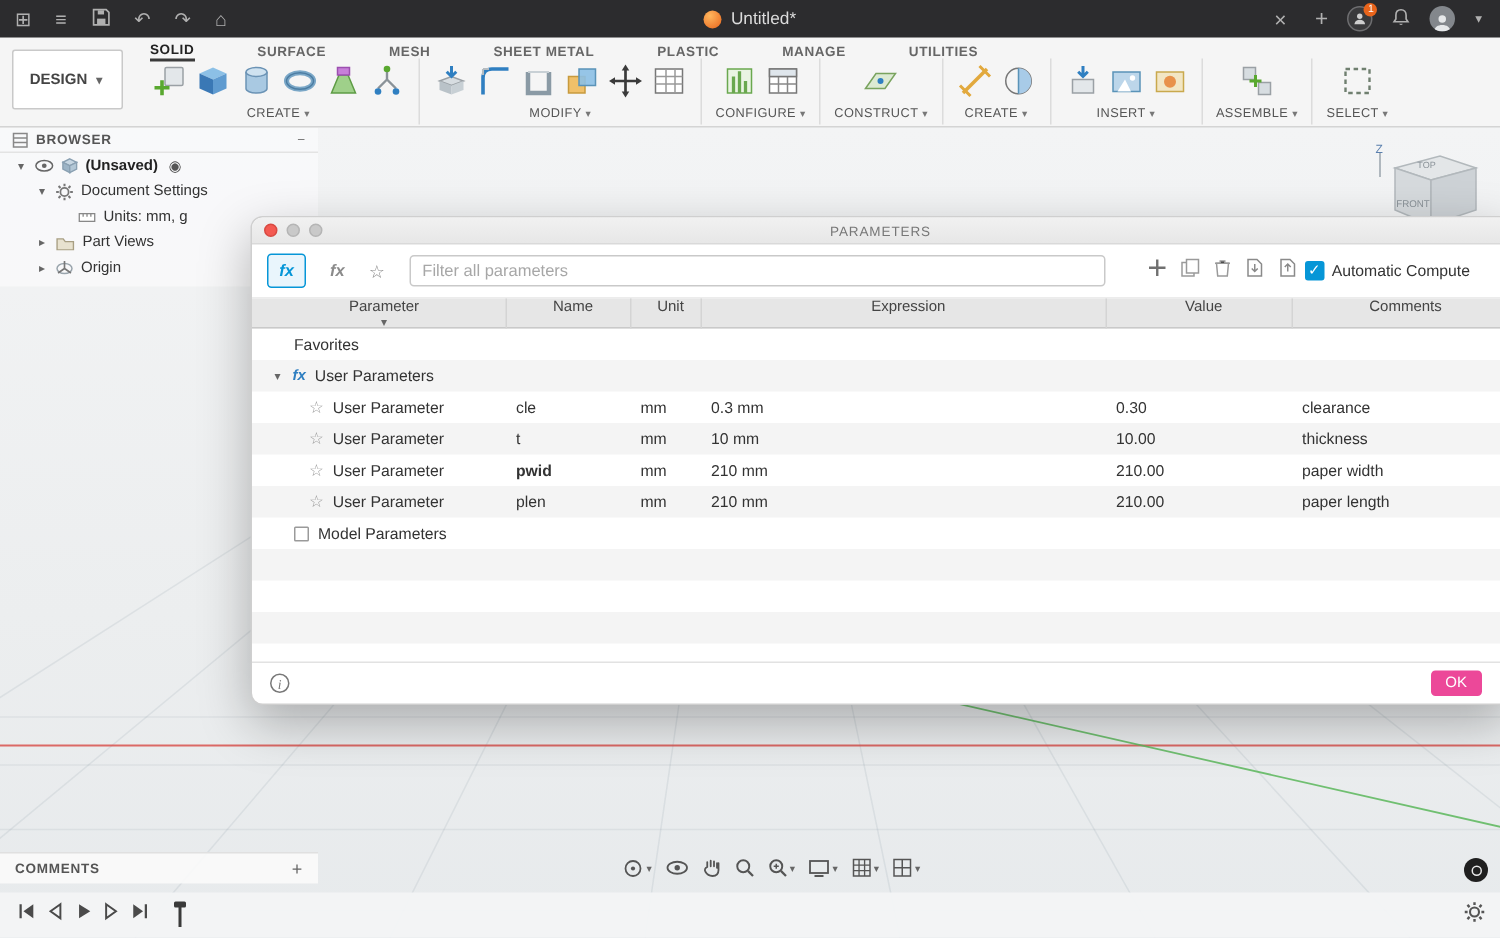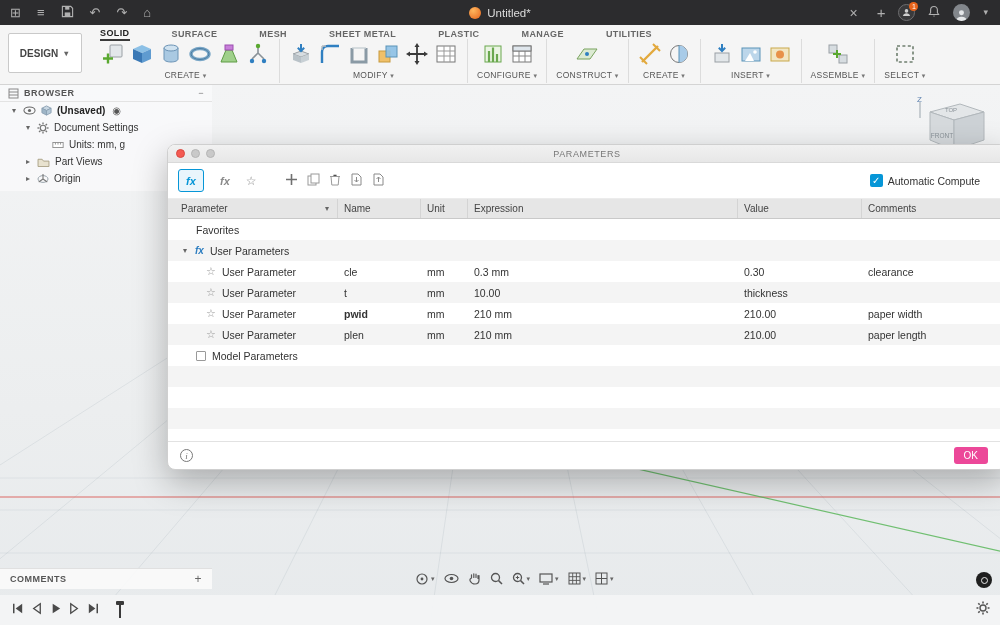--- a/index.html
+++ b/index.html
@@ -94,21 +94,21 @@
   .search{width:464px;height:21px;border:1px solid #c9c9c9;border-radius:3px;font-size:11px;padding:0 8px;color:#333;
     margin-left:16px;font-family:"Liberation Sans",sans-serif;outline:none;}
   .search::placeholder{color:#a7a7a7;}
   .act-ics{display:flex;align-items:center;gap:9px;margin-left:28px;}
   .cb-wrap{margin-left:auto;display:flex;align-items:center;gap:5px;padding-right:16px;}
   .cb{width:13px;height:13px;background:#0696d7;border-radius:2px;color:#fff;font-size:10px;
     display:flex;align-items:center;justify-content:center;line-height:1;}
   .cb-lbl{font-size:10.5px;color:#333;}
   .pgrid{display:grid;grid-template-columns:170px 83px 47px 270px 124px 1fr;}
   .phead{height:20px;background:#e6e6e6;border-bottom:1px solid #c9c9c9;font-size:10px;color:#444;}
-  .phead .hcell{display:flex;align-items:center;padding-left:6px;border-right:1px solid #d4d4d4;height:100%;}
+  .phead .hcell{display:flex;align-items:center;padding-left:6px;border-right:1px solid #d4d4d4;height:100%;flex-direction:column;}
   .phead .hcell.first{padding-left:13px;justify-content:space-between;padding-right:6px;}
   .phead .hcell.last{border-right:none;}
   .rows{flex:1;overflow:hidden;}
   .prow{height:21px;align-items:center;font-size:10.5px;color:#333;}
   .prow.gray{background:#f4f4f4;}
   .cell{padding-left:6px;white-space:nowrap;overflow:hidden;}
   .cell.pcol{display:flex;align-items:center;gap:6px;padding-left:0;}
   .sec-cell{grid-column:1 / -1;display:flex;align-items:center;gap:6px;}
   .ind1{padding-left:28px;}
   .star{color:#9a9a9a;font-size:11px;}
@@ -502,20 +502,21 @@
       <span class="light l-gray"></span>
       <span class="light l-gray"></span>
     </div>
     <span class="dlg-title">PARAMETERS</span>
   </div>
 
   <div class="dlg-toolbar">
     <span class="fx-btn">fx</span>
     <span class="mini-ic fxg">fx</span>
     <span class="mini-ic">☆</span>
+    <input class="search" type="text" placeholder="Filter all parameters" style="">
     <div class="act-ics">
       <span><svg width="13" height="13" viewBox="0 0 13 13">
             <path d="M6.5 1v11M1 6.5h11" stroke="#707070" stroke-width="1.6"></path>
           </svg></span>
       <span><svg width="13" height="13" viewBox="0 0 13 13">
             <rect x="1" y="3" width="8" height="9" fill="none" stroke="#9a9a9a"></rect>
             <rect x="4" y="1" width="8" height="9" fill="#fff" stroke="#9a9a9a"></rect>
           </svg></span>
       <span><svg width="12" height="13" viewBox="0 0 12 13">
             <path d="M2 3.5h8l-.8 8.5H2.8z" fill="none" stroke="#9a9a9a"></path>
@@ -576,20 +577,21 @@
       <div class="cell">clearance</div>
     </div>
 
     <div class="pgrid prow gray">
       <div class="cell pcol" style="padding-left:38px;">
         <span class="star">☆</span>
         <span>User Parameter</span>
       </div>
       <div class="cell">t</div>
       <div class="cell">mm</div>
+      <div class="cell">10 mm</div>
       <div class="cell">10.00</div>
       <div class="cell">thickness</div>
     </div>
 
     <div class="pgrid prow">
       <div class="cell pcol" style="padding-left:38px;">
         <span class="star">☆</span>
         <span>User Parameter</span>
       </div>
       <div class="cell bold">pwid</div>

